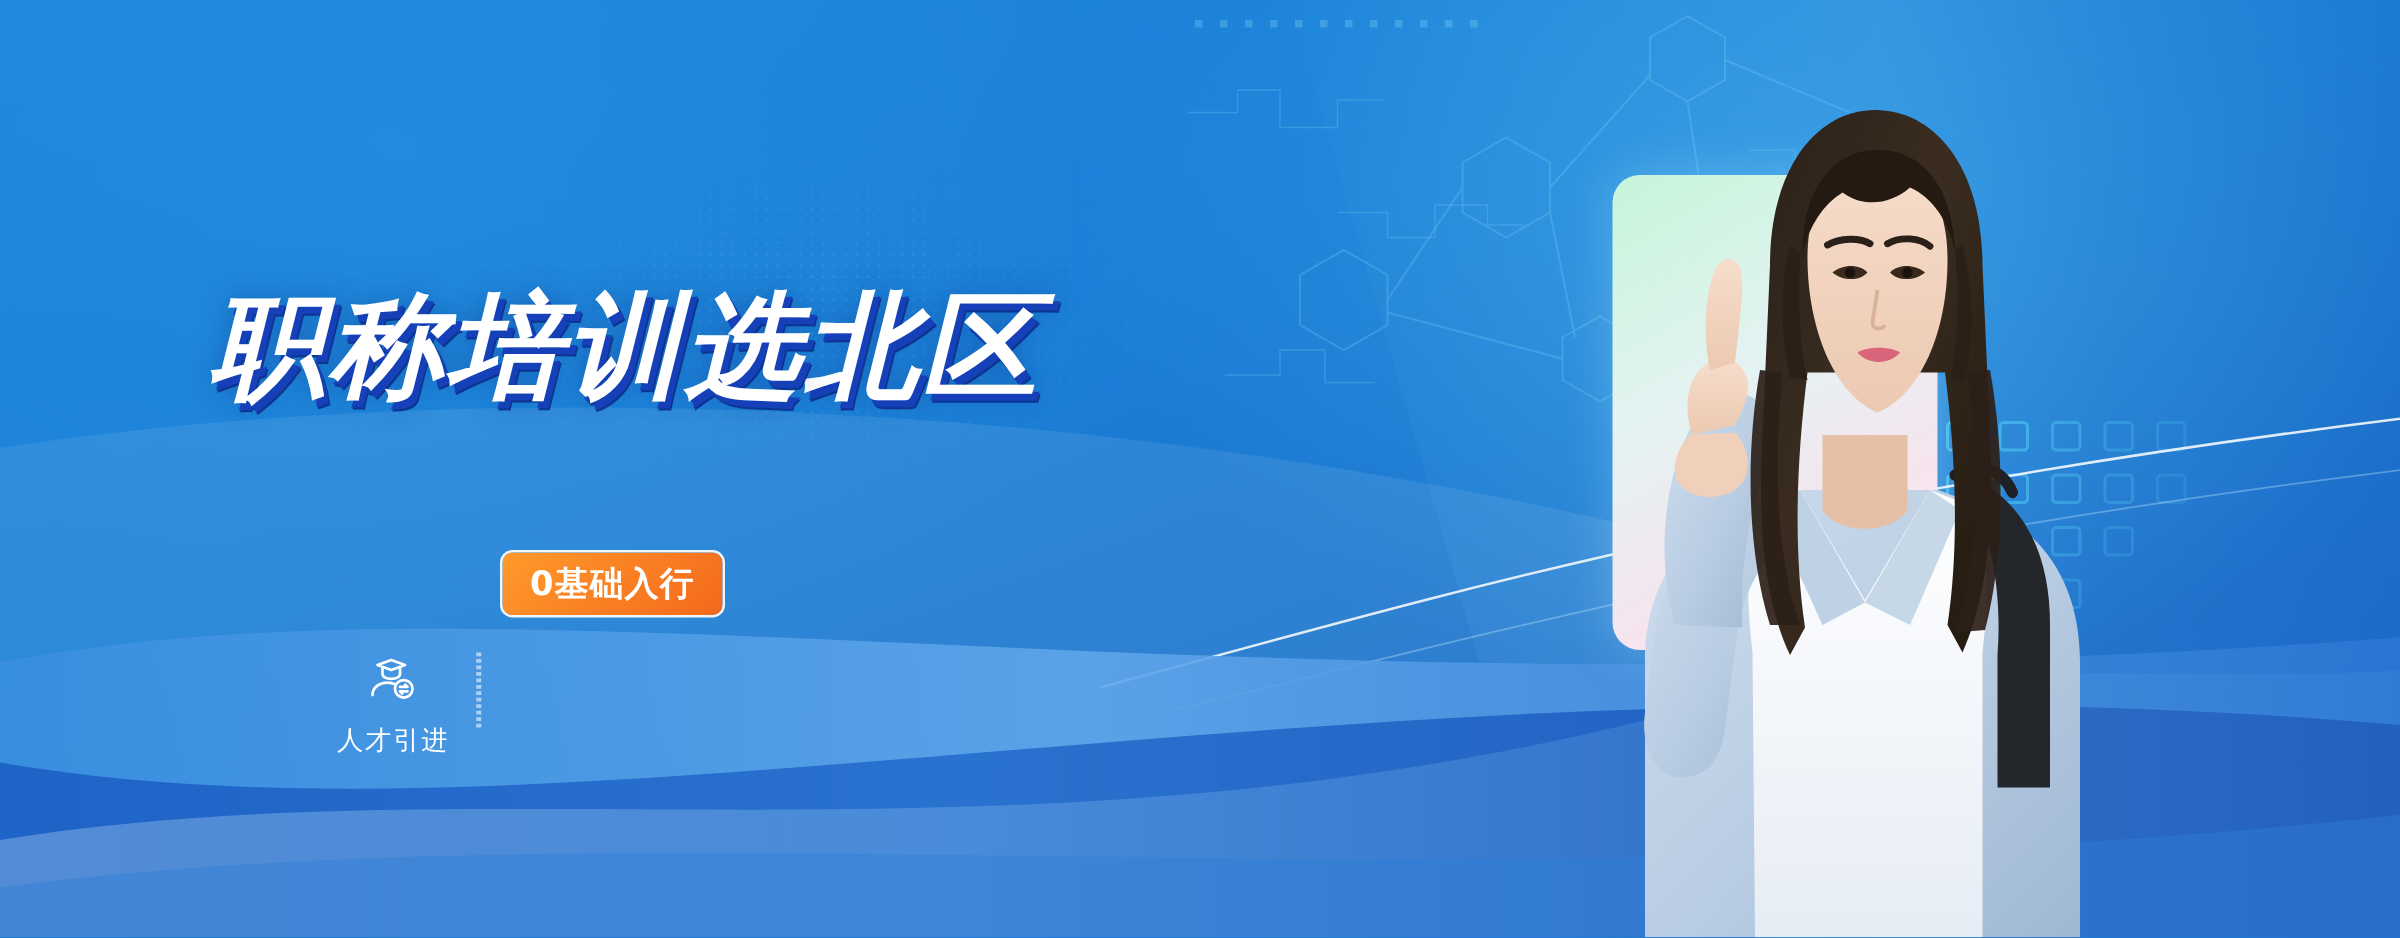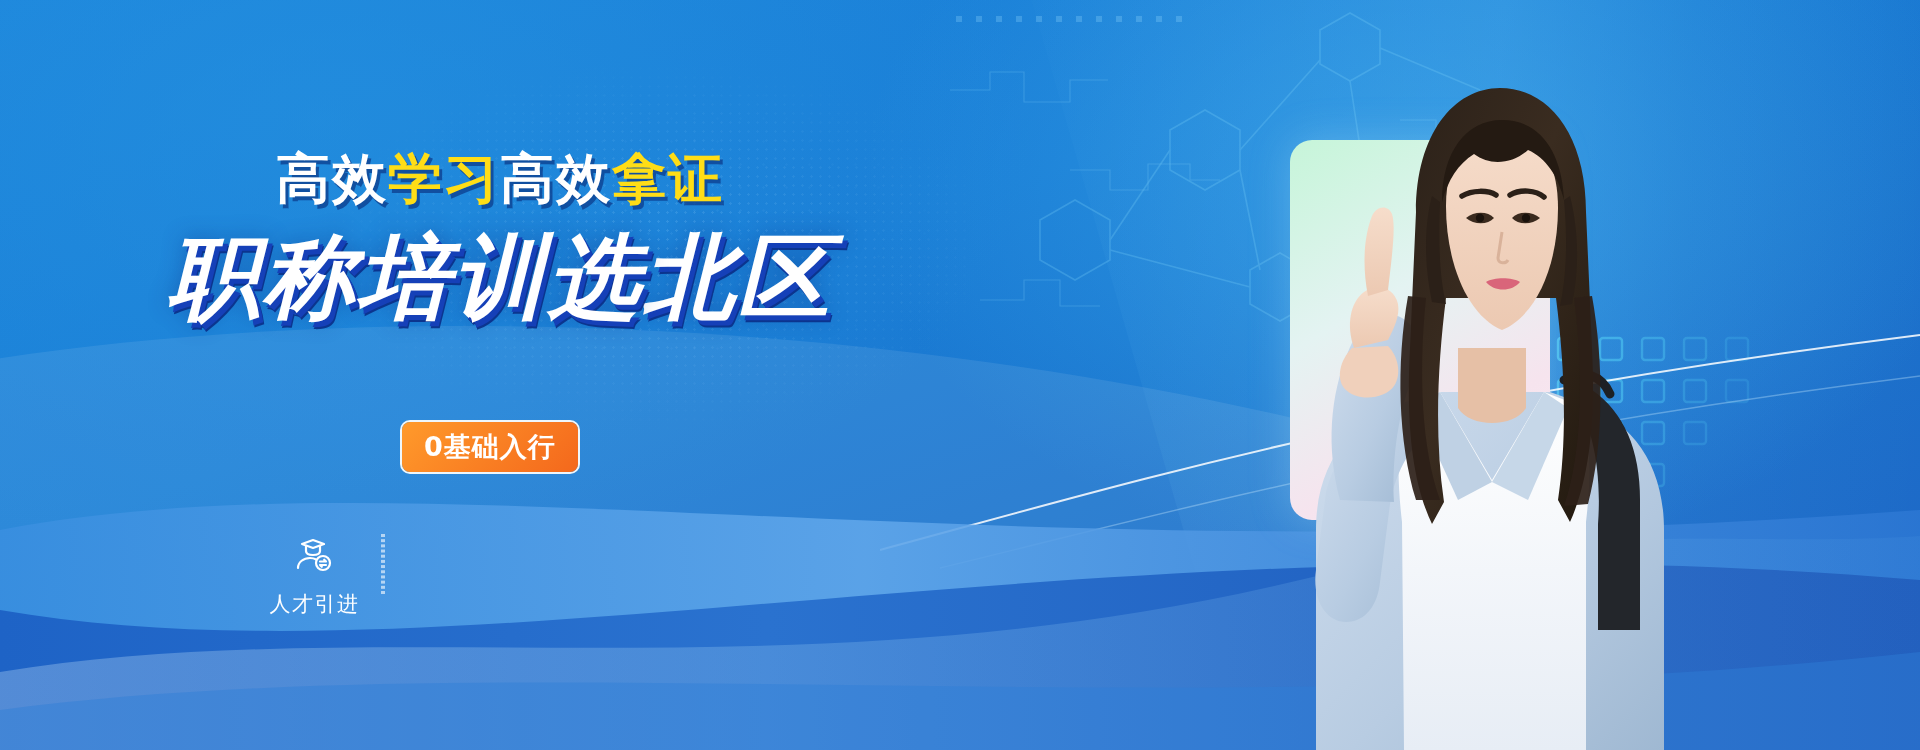--- a/index.html
+++ b/index.html
@@ -80,21 +80,21 @@
   }
   .title .hl{ position:relative; }
   .title .hl::before{
     content:""; position:absolute; left:6px; top:-4px; width:44px; height:30px;
     background:linear-gradient(135deg,#ff9a2e,#f2651a);
     transform:skewX(-12deg);
     z-index:-1;
   }
 
   .tagline{
-    position:absolute; left:400px; top:420px;
+    position:absolute; left:400px; top:440px;
     display:flex; align-items:stretch;
     height:54px;
     border:2px solid rgba(255,255,255,.92);
     border-radius:10px;
     overflow:hidden;
     background:rgba(70,175,240,.30);
   }
   .tag-orange{
     display:flex; align-items:center; justify-content:center;
     padding:0 22px;
@@ -103,21 +103,21 @@
     font-family:"DejaVu Sans","Liberation Sans",sans-serif;
   }
   .tag-plain{
     display:flex; align-items:center; justify-content:center;
     padding:0 22px;
     color:#ffffff; font-size:27px; font-weight:700; letter-spacing:1px;
     font-family:"DejaVu Sans","Liberation Sans",sans-serif;
   }
 
   .features{
-    position:absolute; left:248px; top:532px;
+    position:absolute; left:248px; top:520px;
     display:flex; align-items:flex-start;
   }
   .feature{
     width:133px;
     display:flex; flex-direction:column; align-items:center;
     color:#ffffff;
   }
   .feature .ico{ height:46px; display:flex; align-items:center; justify-content:center; }
   .feature .lbl{
     margin-top:12px; font-size:21px; letter-spacing:1.5px; color:#fdfeff;
@@ -315,23 +315,20 @@
       <path d="M362,202 L358,228 C358,234 366,234 368,230" fill="none" stroke="#d9b29a" stroke-width="3"></path>
       <path d="M346,252 C354,247 372,247 380,252 C372,262 354,262 346,252 Z" fill="#d9657a"></path>
 
       <path d="M286,268 C278,344 282,420 300,470 L276,470 C258,412 256,334 268,266 Z" fill="#2c2018" opacity=".92"></path>
       <path d="M434,268 C444,344 442,424 424,476 L448,474 C464,414 464,332 452,266 Z" fill="#2c2018" opacity=".92"></path>
     </svg>
   </div>
 
   <div class="content">
 
-    <div class="headline">
-      <span class="w">高效</span><span class="y">学习</span><span class="w">高效</span><span class="y">拿证</span>
-    </div>
 
     <div class="title">
       <span>职称培训</span><span class="hl">选</span><span>北区</span>
     </div>
 
     <div class="tagline">
       <div class="tag-orange">0基础入行</div>
     </div>
 
     <div class="features">

